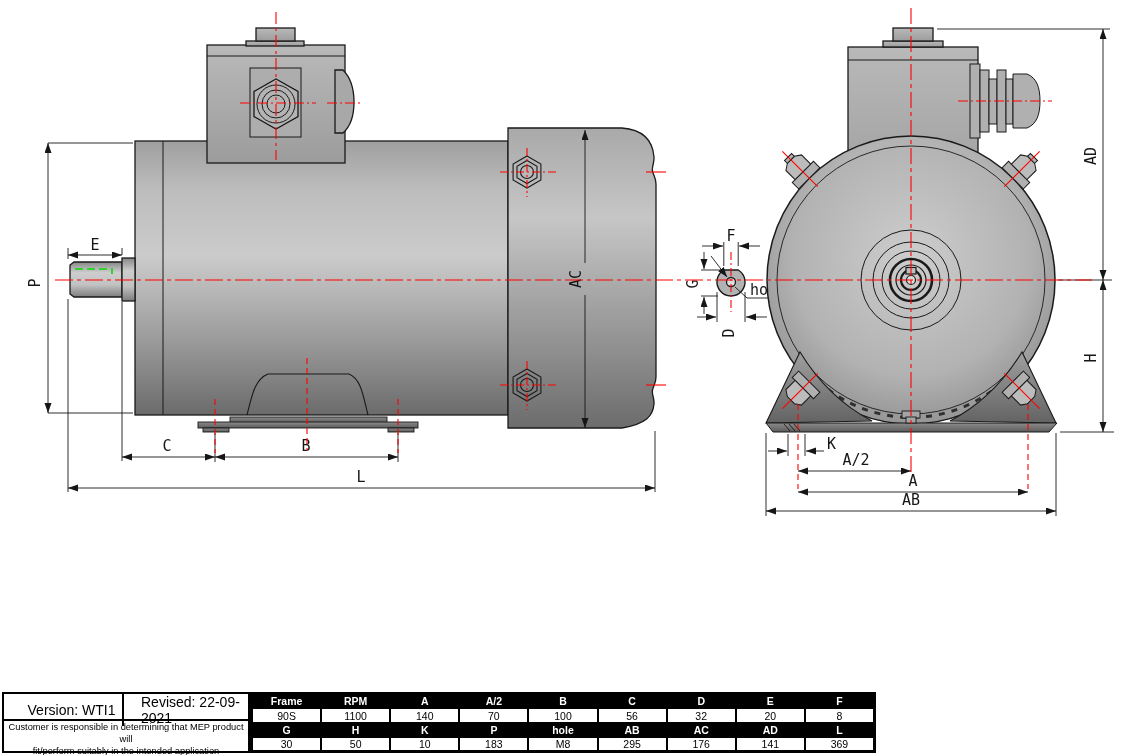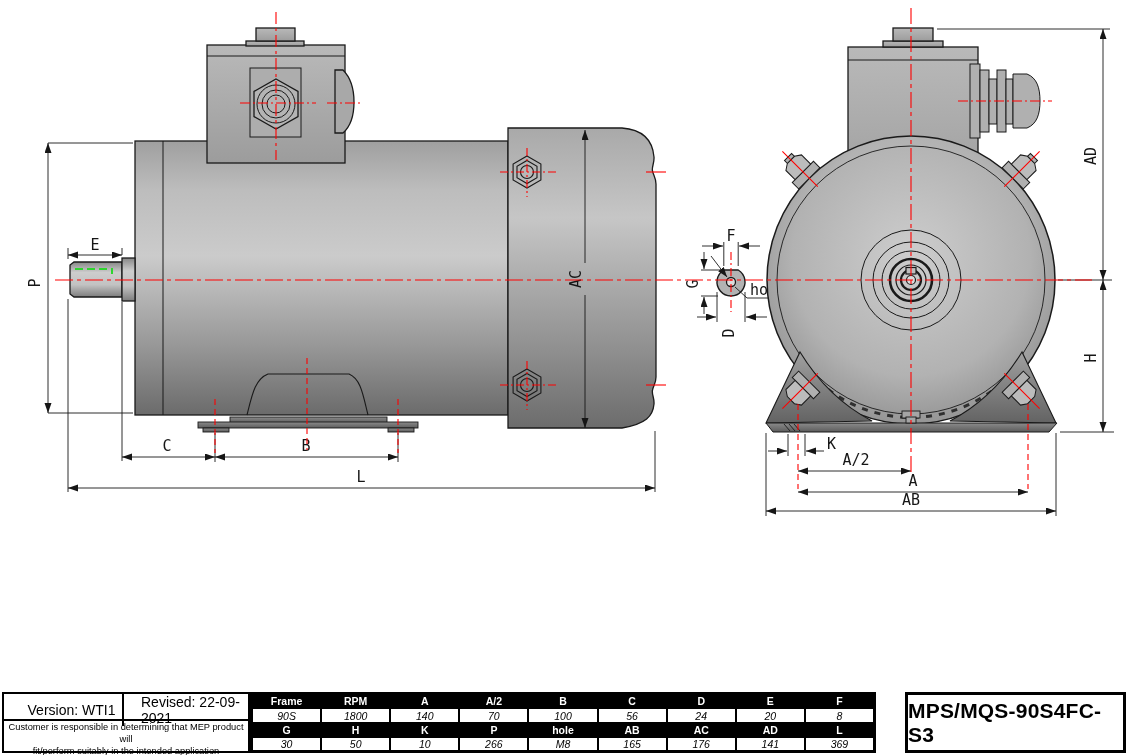--- a/index.html
+++ b/index.html
@@ -13,21 +13,21 @@
   #tb-left .r1{display:grid;grid-template-columns:120px 1fr;border-bottom:2px solid #000;}
   #tb-left .r1 div{display:flex;align-items:center;justify-content:center;font-size:14px;padding-left:17px;}
   #tb-left .r1 div:first-child{border-right:2px solid #000;}
   #tb-left .r2{display:flex;flex-direction:column;align-items:center;justify-content:center;
                font-size:9.3px;line-height:1.3;text-align:center;}
   #tb-mid{left:250px;top:692px;width:626px;height:61px;display:grid;
           grid-template-columns:repeat(9,1fr);grid-template-rows:14px 15px 14px 1fr;background:#4d7c0f;}
   #tb-mid div{display:flex;align-items:center;justify-content:center;border:1px solid #000;
               font-size:10.5px;box-sizing:border-box;}
   #tb-mid .hd{background:#000;color:#fff;font-weight:bold;}
-  #tb-mid .vl{background:#fff;color:#000;font-style:italic;}
+  #tb-mid .vl{background:#fff;color:#000;}
   #tb-part{left:905px;top:692px;width:221px;height:61px;border:3px solid #000;
            display:flex;align-items:center;justify-content:center;font-size:21px;font-weight:bold;
            letter-spacing:.2px;}
 </style>
 </head>
 <body>
 
 <div id="sheet">
 
 <svg width="1128" height="690" viewBox="0 0 1128 690">
@@ -305,45 +305,42 @@
     <div class="hd">Frame</div>
     <div class="hd">RPM</div>
     <div class="hd">A</div>
     <div class="hd">A/2</div>
     <div class="hd">B</div>
     <div class="hd">C</div>
     <div class="hd">D</div>
     <div class="hd">E</div>
     <div class="hd">F</div>
     <div class="vl">90S</div>
-    <div class="vl">1800</div>
+    <div class="vl">1100</div>
     <div class="vl">140</div>
     <div class="vl">70</div>
     <div class="vl">100</div>
     <div class="vl">56</div>
-    <div class="vl">24</div>
+    <div class="vl">32</div>
     <div class="vl">20</div>
     <div class="vl">8</div>
     <div class="hd">G</div>
     <div class="hd">H</div>
     <div class="hd">K</div>
     <div class="hd">P</div>
     <div class="hd">hole</div>
     <div class="hd">AB</div>
     <div class="hd">AC</div>
     <div class="hd">AD</div>
     <div class="hd">L</div>
     <div class="vl">30</div>
     <div class="vl">50</div>
     <div class="vl">10</div>
-    <div class="vl">266</div>
+    <div class="vl">183</div>
     <div class="vl">M8</div>
-    <div class="vl">165</div>
+    <div class="vl">295</div>
     <div class="vl">176</div>
     <div class="vl">141</div>
     <div class="vl">369</div>
   </div>
 
-  <div id="tb-part" class="tb">
-    <span>MPS/MQS-90S4FC-S3</span>
-  </div>
 
 </div>
 
 </body></html>

